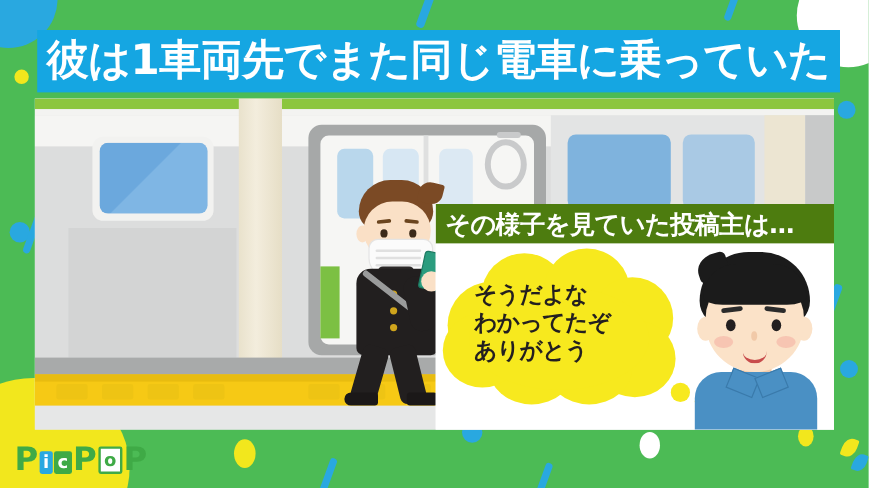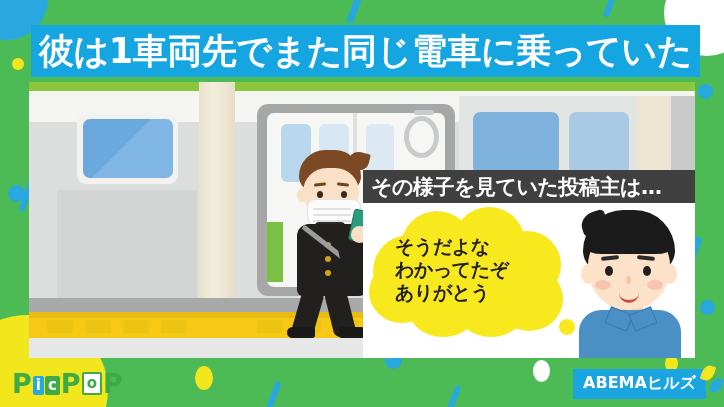--- a/index.html
+++ b/index.html
@@ -254,21 +254,21 @@
   
   #inset {
     position: absolute;
     left: 363px; top: 170px;
     width: 332px; height: 188px;
     background: #ffffff;
     overflow: hidden;
   }
   #inset-header {
     height: 33px;
-    background: #404040;
+    background: #4d7c0f;
     display: flex;
     align-items: center;
     padding-left: 8px;
   }
   #inset-header-text {
     color: #ffffff;
     font-size: 21px;
     font-weight: bold;
     letter-spacing: -0.5px;
     white-space: nowrap;
@@ -555,15 +555,14 @@
     <span class="pl pl-green">P</span>
     <span class="pl-box blue">i</span>
     <span class="pl-box">c</span>
     <span class="pl pl-green">P</span>
     <span class="pl-box white-o">o</span>
     <span class="pl pl-green">P</span>
   </div>
 
   <div id="abema-leaf1"></div>
   <div id="abema-leaf2"></div>
-  <div id="abema">ABEMAヒルズ</div>
 
 </div>
 
 </body></html>

